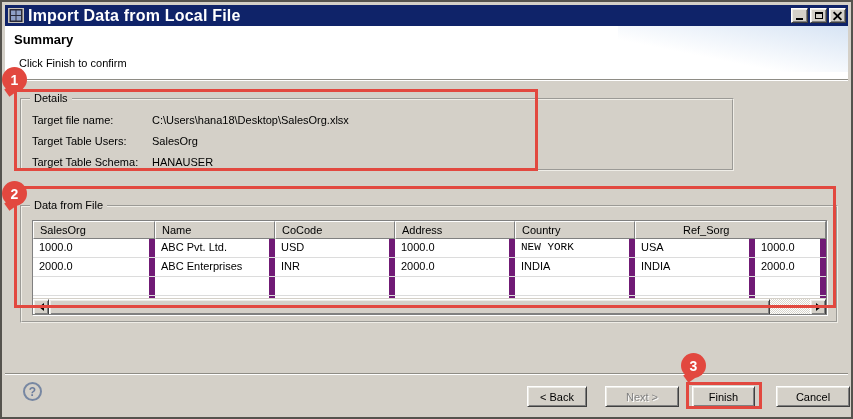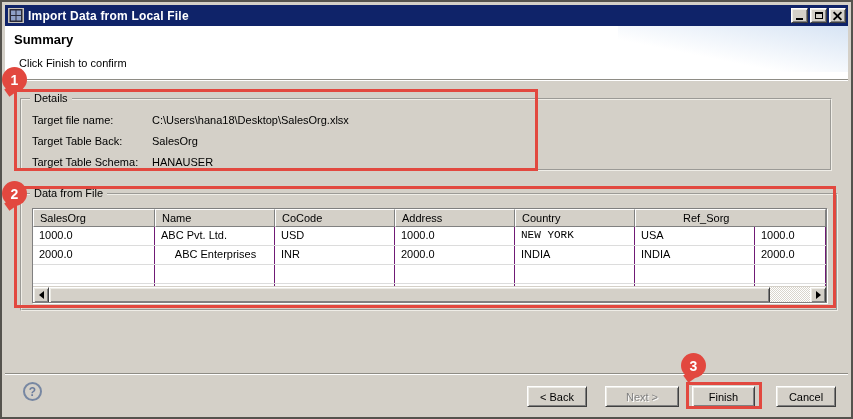--- a/index.html
+++ b/index.html
@@ -13,21 +13,21 @@
   *{box-sizing:border-box;margin:0;padding:0;font-family:"Liberation Sans",sans-serif;}
   body{background:#777;}
   #window{
     position:relative;width:853px;height:419px;background:var(--gray);
     border:2px solid #55534e;overflow:hidden;font-size:11px;color:#000;
   }
   
   .titlebar{position:absolute;left:3px;top:3px;right:3px;height:21px;background:var(--navy);
     display:flex;align-items:center;padding:0 2px;}
   .title-icon{width:16px;height:15px;margin:0 4px 0 1px;flex:0 0 auto;}
-  .title-text{color:#fff;font-weight:bold;font-size:12px;letter-spacing:0.2px;}
+  .title-text{color:#fff;font-weight:bold;font-size:16px;letter-spacing:0.2px;}
   .win-controls{margin-left:auto;display:flex;gap:2px;}
   .win-btn{width:17px;height:15px;background:var(--gray);position:relative;
     border:1px solid;border-color:#fff var(--dark) var(--dark) #fff;
     box-shadow:inset 1px 1px 0 #ecebe5, inset -1px -1px 0 var(--mid);
     display:flex;align-items:center;justify-content:center;cursor:pointer;}
   .glyph-min{width:7px;height:2px;background:#000;align-self:flex-end;margin-bottom:2px;}
   .glyph-max{width:8px;height:7px;border:1px solid #000;border-top-width:2px;}
   .glyph-close{position:relative;width:9px;height:9px;}
   .glyph-close::before,.glyph-close::after{content:"";position:absolute;left:-1px;top:4px;width:11px;height:2px;background:#000;}
   .glyph-close::before{transform:rotate(45deg);}
@@ -35,33 +35,33 @@
   
   .banner{position:absolute;left:3px;top:24px;right:3px;height:53px;background:#fff;text-align:right;}
   .banner-grad{position:absolute;right:0;top:0;width:230px;height:46px;
     background:linear-gradient(to bottom left,#d7e4f4 0%,rgba(255,255,255,0) 65%);}
   .banner-title{position:absolute;left:9px;top:6px;font-size:13px;font-weight:bold;}
   .banner-sub{position:absolute;left:14px;top:31px;font-size:11px;}
   .banner-sep{position:absolute;left:3px;top:77px;right:3px;height:2px;border-top:1px solid #8e8c85;background:#fff;}
   
   .groupbox{position:absolute;border:2px groove #efede7;}
   .group-label{position:absolute;top:-8px;left:8px;background:var(--gray);padding:0 4px;font-size:11px;}
-  #details-group{left:18px;top:96px;width:812px;height:73px;}
+  #details-group{left:18px;top:96px;width:714px;height:73px;}
   .detail-row{position:absolute;left:10px;white-space:nowrap;}
   .detail-label{display:inline-block;min-width:110px;margin-right:10px;}
-  #data-group{left:18px;top:191px;width:818px;height:118px;}
+  #data-group{left:18px;top:203px;width:818px;height:118px;}
   
   #data-table{position:absolute;left:10px;top:13px;width:795px;height:95px;background:#fff;
     border:1px solid var(--mid);box-shadow:1px 1px 0 #fff;overflow:hidden;}
   .thead{display:flex;height:18px;background:var(--gray);}
   .hcell{height:18px;padding:2px 0 0 6px;background:var(--gray);overflow:hidden;white-space:nowrap;
     border-top:1px solid #fff;border-left:1px solid #fff;
     border-right:1px solid var(--mid);border-bottom:1px solid var(--mid);cursor:pointer;}
   .trow{display:flex;height:19px;border-bottom:1px solid #dcdcdc;background:#fff;}
-  .tcell{height:18px;padding:2px 4px 0 6px;border-right:1px solid #701a75;overflow:hidden;white-space:nowrap;}
+  .tcell{height:18px;padding:2px 4px 0 6px;border-right:6px solid #701a75;overflow:hidden;white-space:nowrap;}
   
   .hscroll{position:absolute;left:0;right:0;bottom:0;height:16px;
     background-image:conic-gradient(#fff 25%,#d9d5cc 0 50%,#fff 0 75%,#d9d5cc 0);
     background-size:2px 2px;border-top:1px solid var(--gray);}
   .scroll-btn{position:absolute;top:0;width:16px;height:16px;background:var(--gray);
     border:1px solid;border-color:#fff var(--dark) var(--dark) #fff;
     box-shadow:inset 1px 1px 0 #ecebe5, inset -1px -1px 0 var(--mid);
     display:flex;align-items:center;justify-content:center;cursor:pointer;}
   .sb-left{left:0;}
   .sb-right{right:0;}
@@ -75,21 +75,21 @@
   .help-circle{position:absolute;left:21px;top:380px;width:19px;height:19px;border-radius:50%;
     border:2px solid #7787a2;color:#6b7c9c;font-weight:bold;font-size:12px;
     display:flex;align-items:center;justify-content:center;cursor:pointer;}
   .btn{position:absolute;top:384px;height:21px;background:var(--gray);font-size:11px;
     border:1px solid;border-color:#fff var(--dark) var(--dark) #fff;
     box-shadow:inset 1px 1px 0 #ecebe5, inset -1px -1px 0 var(--mid);
     display:flex;align-items:center;justify-content:center;cursor:pointer;}
   #btn-back{left:525px;width:60px;}
   #btn-next{left:603px;width:74px;color:var(--mid);text-shadow:1px 1px 0 #fff;cursor:default;}
   #btn-finish{left:690px;width:63px;}
-  #btn-cancel{left:774px;width:60px;}
+  #btn-cancel{left:774px;width:74px;}
   
   .red-rect{position:absolute;border:3px solid var(--red);z-index:5;pointer-events:none;}
   #rect-details{left:12px;top:87px;width:524px;height:82px;}
   #rect-data{left:12px;top:184px;width:822px;height:122px;}
   #rect-finish{left:684px;top:380px;width:76px;height:27px;}
   .balloon{position:absolute;width:25px;height:25px;border-radius:50%;background:var(--red);
     color:#fff;font-weight:bold;font-size:14px;display:flex;align-items:center;justify-content:center;
     z-index:6;pointer-events:none;}
   .balloon::after{content:"";position:absolute;left:4px;bottom:-3px;width:9px;height:9px;
     background:var(--red);transform:rotate(55deg);z-index:-1;}
@@ -131,21 +131,21 @@
     <div class="banner-sub">Click Finish to confirm</div>
   </div>
   <div class="banner-sep"></div>
 
   <div class="groupbox" id="details-group">
     <span class="group-label">Details</span>
     <div class="detail-row" style="top:14px;">
       <span class="detail-label">Target file name:</span><span>C:\Users\hana18\Desktop\SalesOrg.xlsx</span>
     </div>
     <div class="detail-row" style="top:35px;">
-      <span class="detail-label">Target Table Back:</span><span>SalesOrg</span>
+      <span class="detail-label">Target Table Users:</span><span>SalesOrg</span>
     </div>
     <div class="detail-row" style="top:56px;">
       <span class="detail-label">Target Table Schema:</span><span>HANAUSER</span>
     </div>
   </div>
 
   <div class="groupbox" id="data-group">
     <span class="group-label">Data from File</span>
     <div id="data-table">
       <div class="thead" id="table-head">
@@ -161,21 +161,21 @@
             <div class="tcell" style="width: 122px; flex: 0 0 auto;">1000.0</div>
             <div class="tcell" style="width: 120px; flex: 0 0 auto;">ABC Pvt. Ltd.</div>
             <div class="tcell" style="width: 120px; flex: 0 0 auto;">USD</div>
             <div class="tcell" style="width: 120px; flex: 0 0 auto;">1000.0</div>
             <div class="tcell" style="width: 120px; flex: 0 0 auto; font-family: Liberation Mono, monospace;">NEW YORK</div>
             <div class="tcell" style="width: 120px; flex: 0 0 auto;">USA</div>
             <div class="tcell" style="flex: 1 1 0%;">1000.0</div>
           </div>
           <div class="trow">
             <div class="tcell" style="width: 122px; flex: 0 0 auto;">2000.0</div>
-            <div class="tcell" style="width: 120px; flex: 0 0 auto; text-align: center;">ABC Enterprises</div>
+            <div class="tcell" style="width: 120px; flex: 0 0 auto;">ABC Enterprises</div>
             <div class="tcell" style="width: 120px; flex: 0 0 auto;">INR</div>
             <div class="tcell" style="width: 120px; flex: 0 0 auto;">2000.0</div>
             <div class="tcell" style="width: 120px; flex: 0 0 auto;">INDIA</div>
             <div class="tcell" style="width: 120px; flex: 0 0 auto;">INDIA</div>
             <div class="tcell" style="flex: 1 1 0%;">2000.0</div>
           </div>
           <div class="trow">
             <div class="tcell" style="width: 122px; flex: 0 0 auto;"></div>
             <div class="tcell" style="width: 120px; flex: 0 0 auto;"></div>
             <div class="tcell" style="width: 120px; flex: 0 0 auto;"></div>

